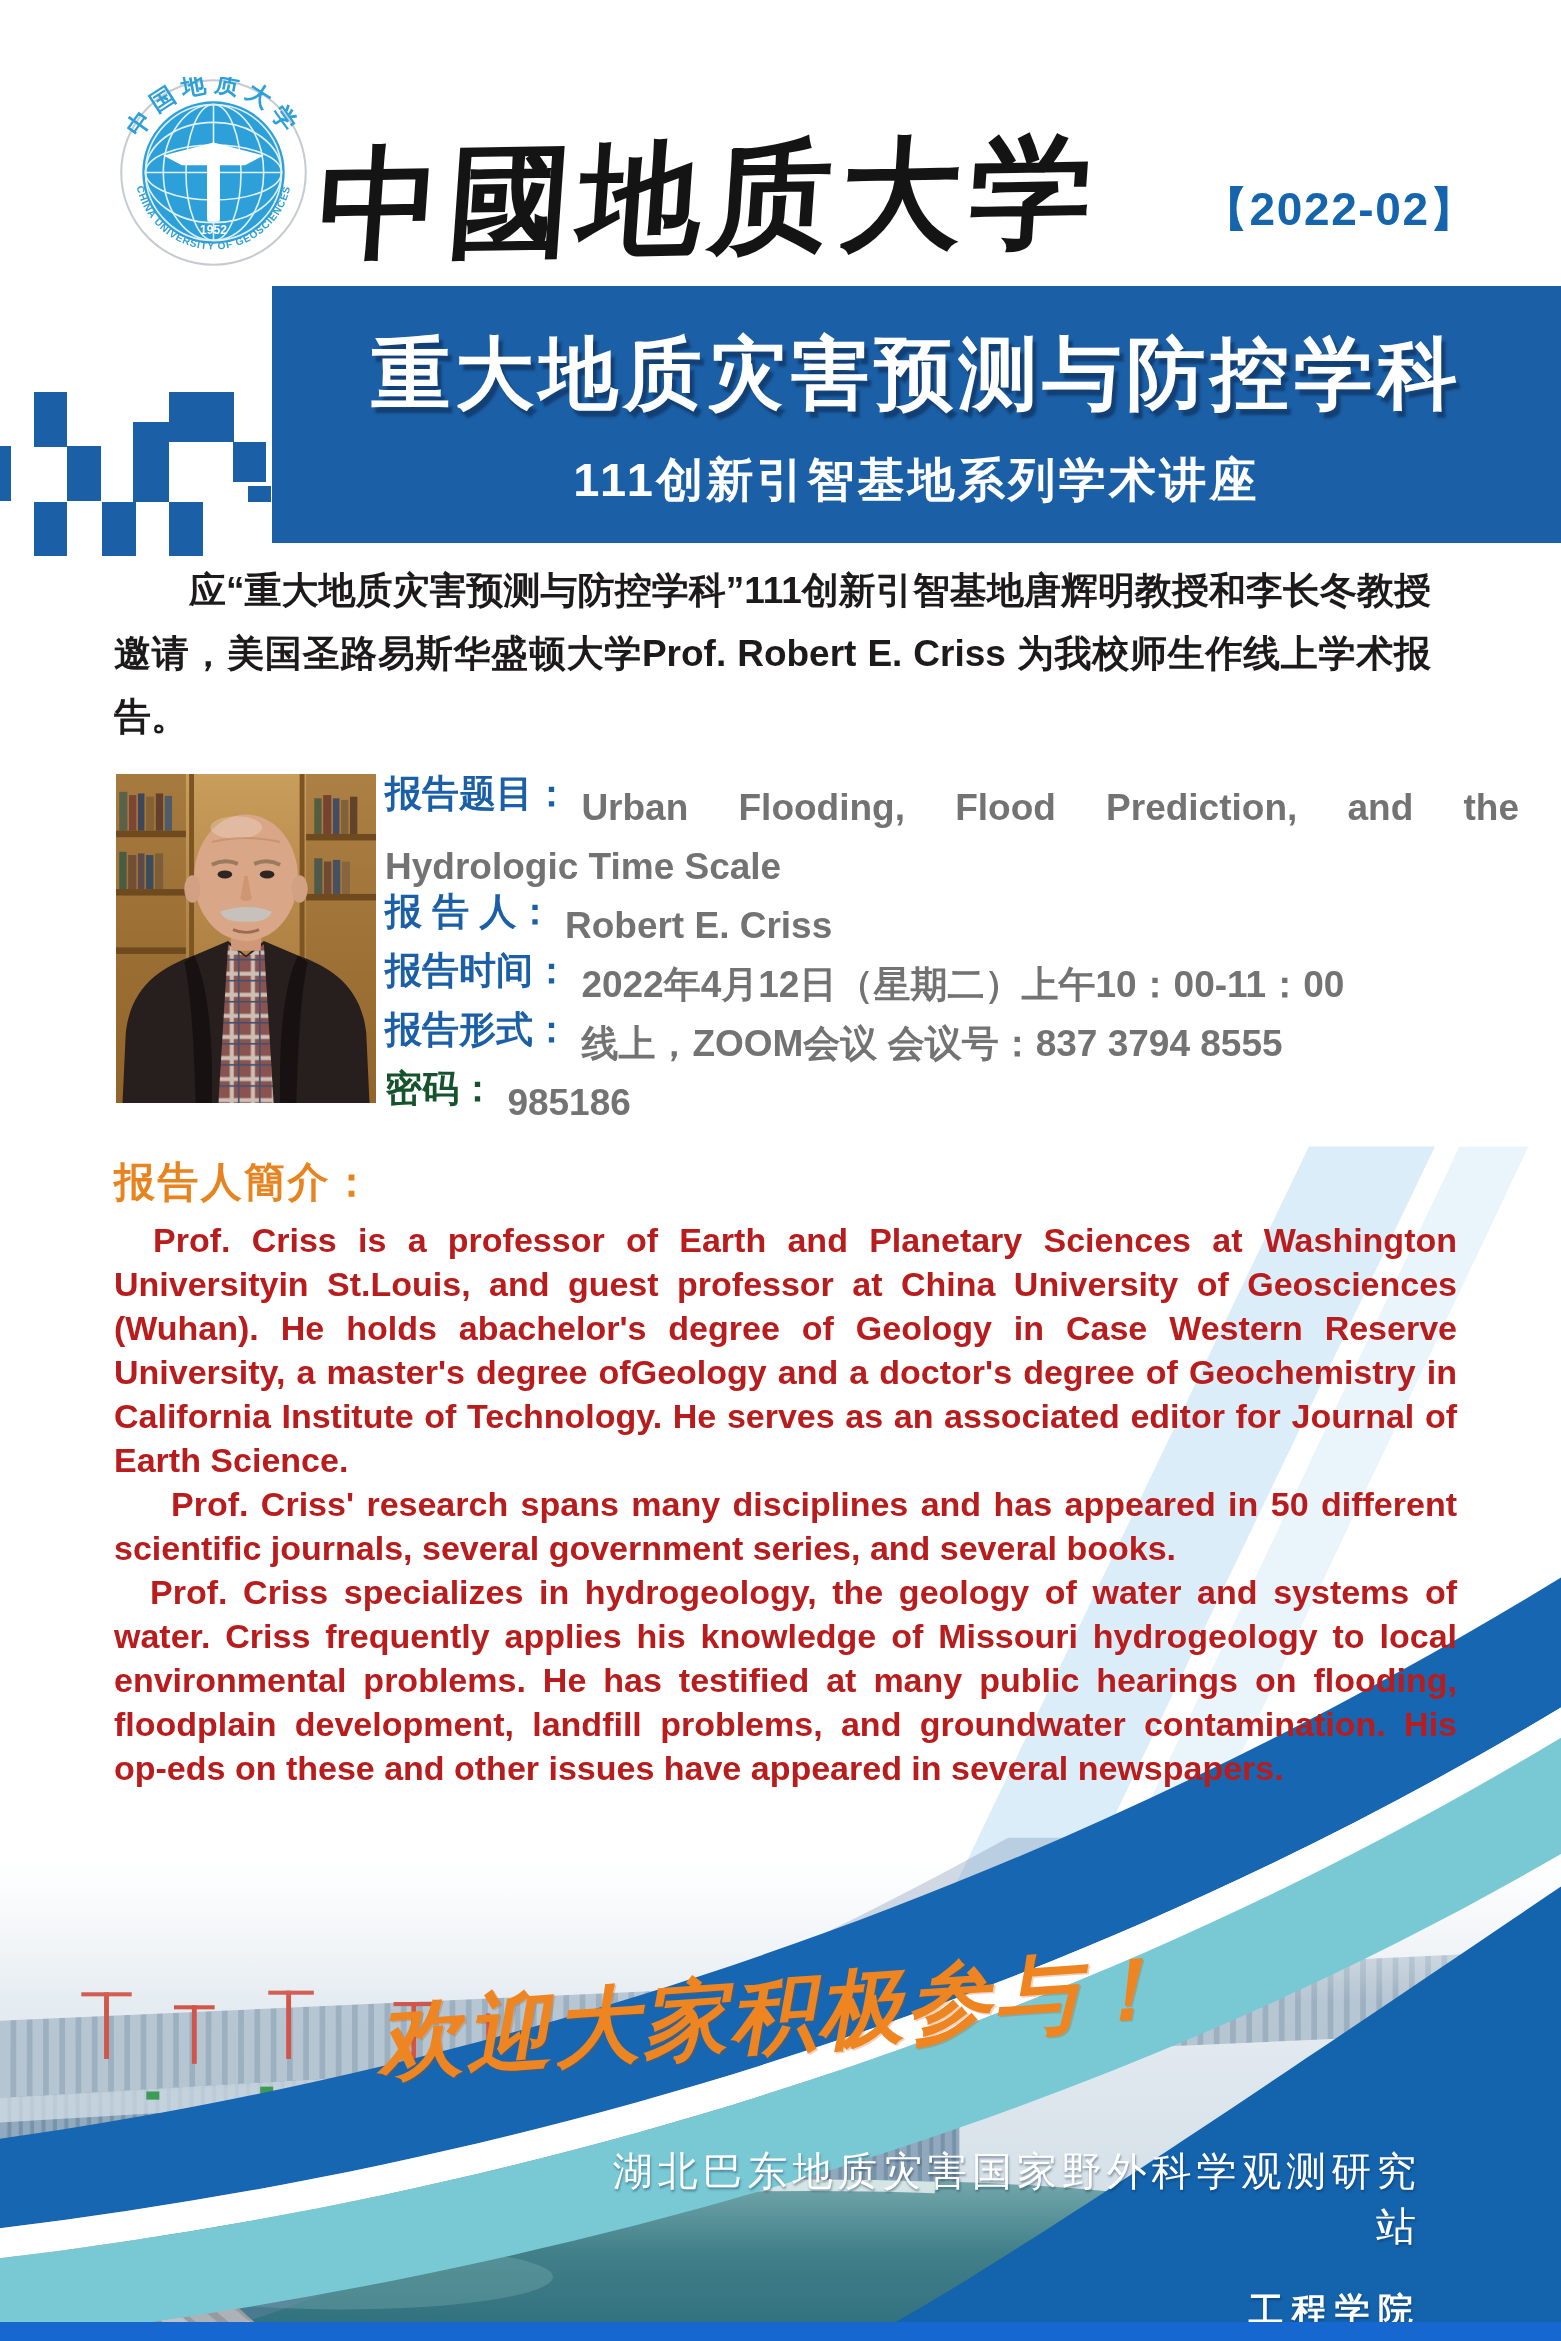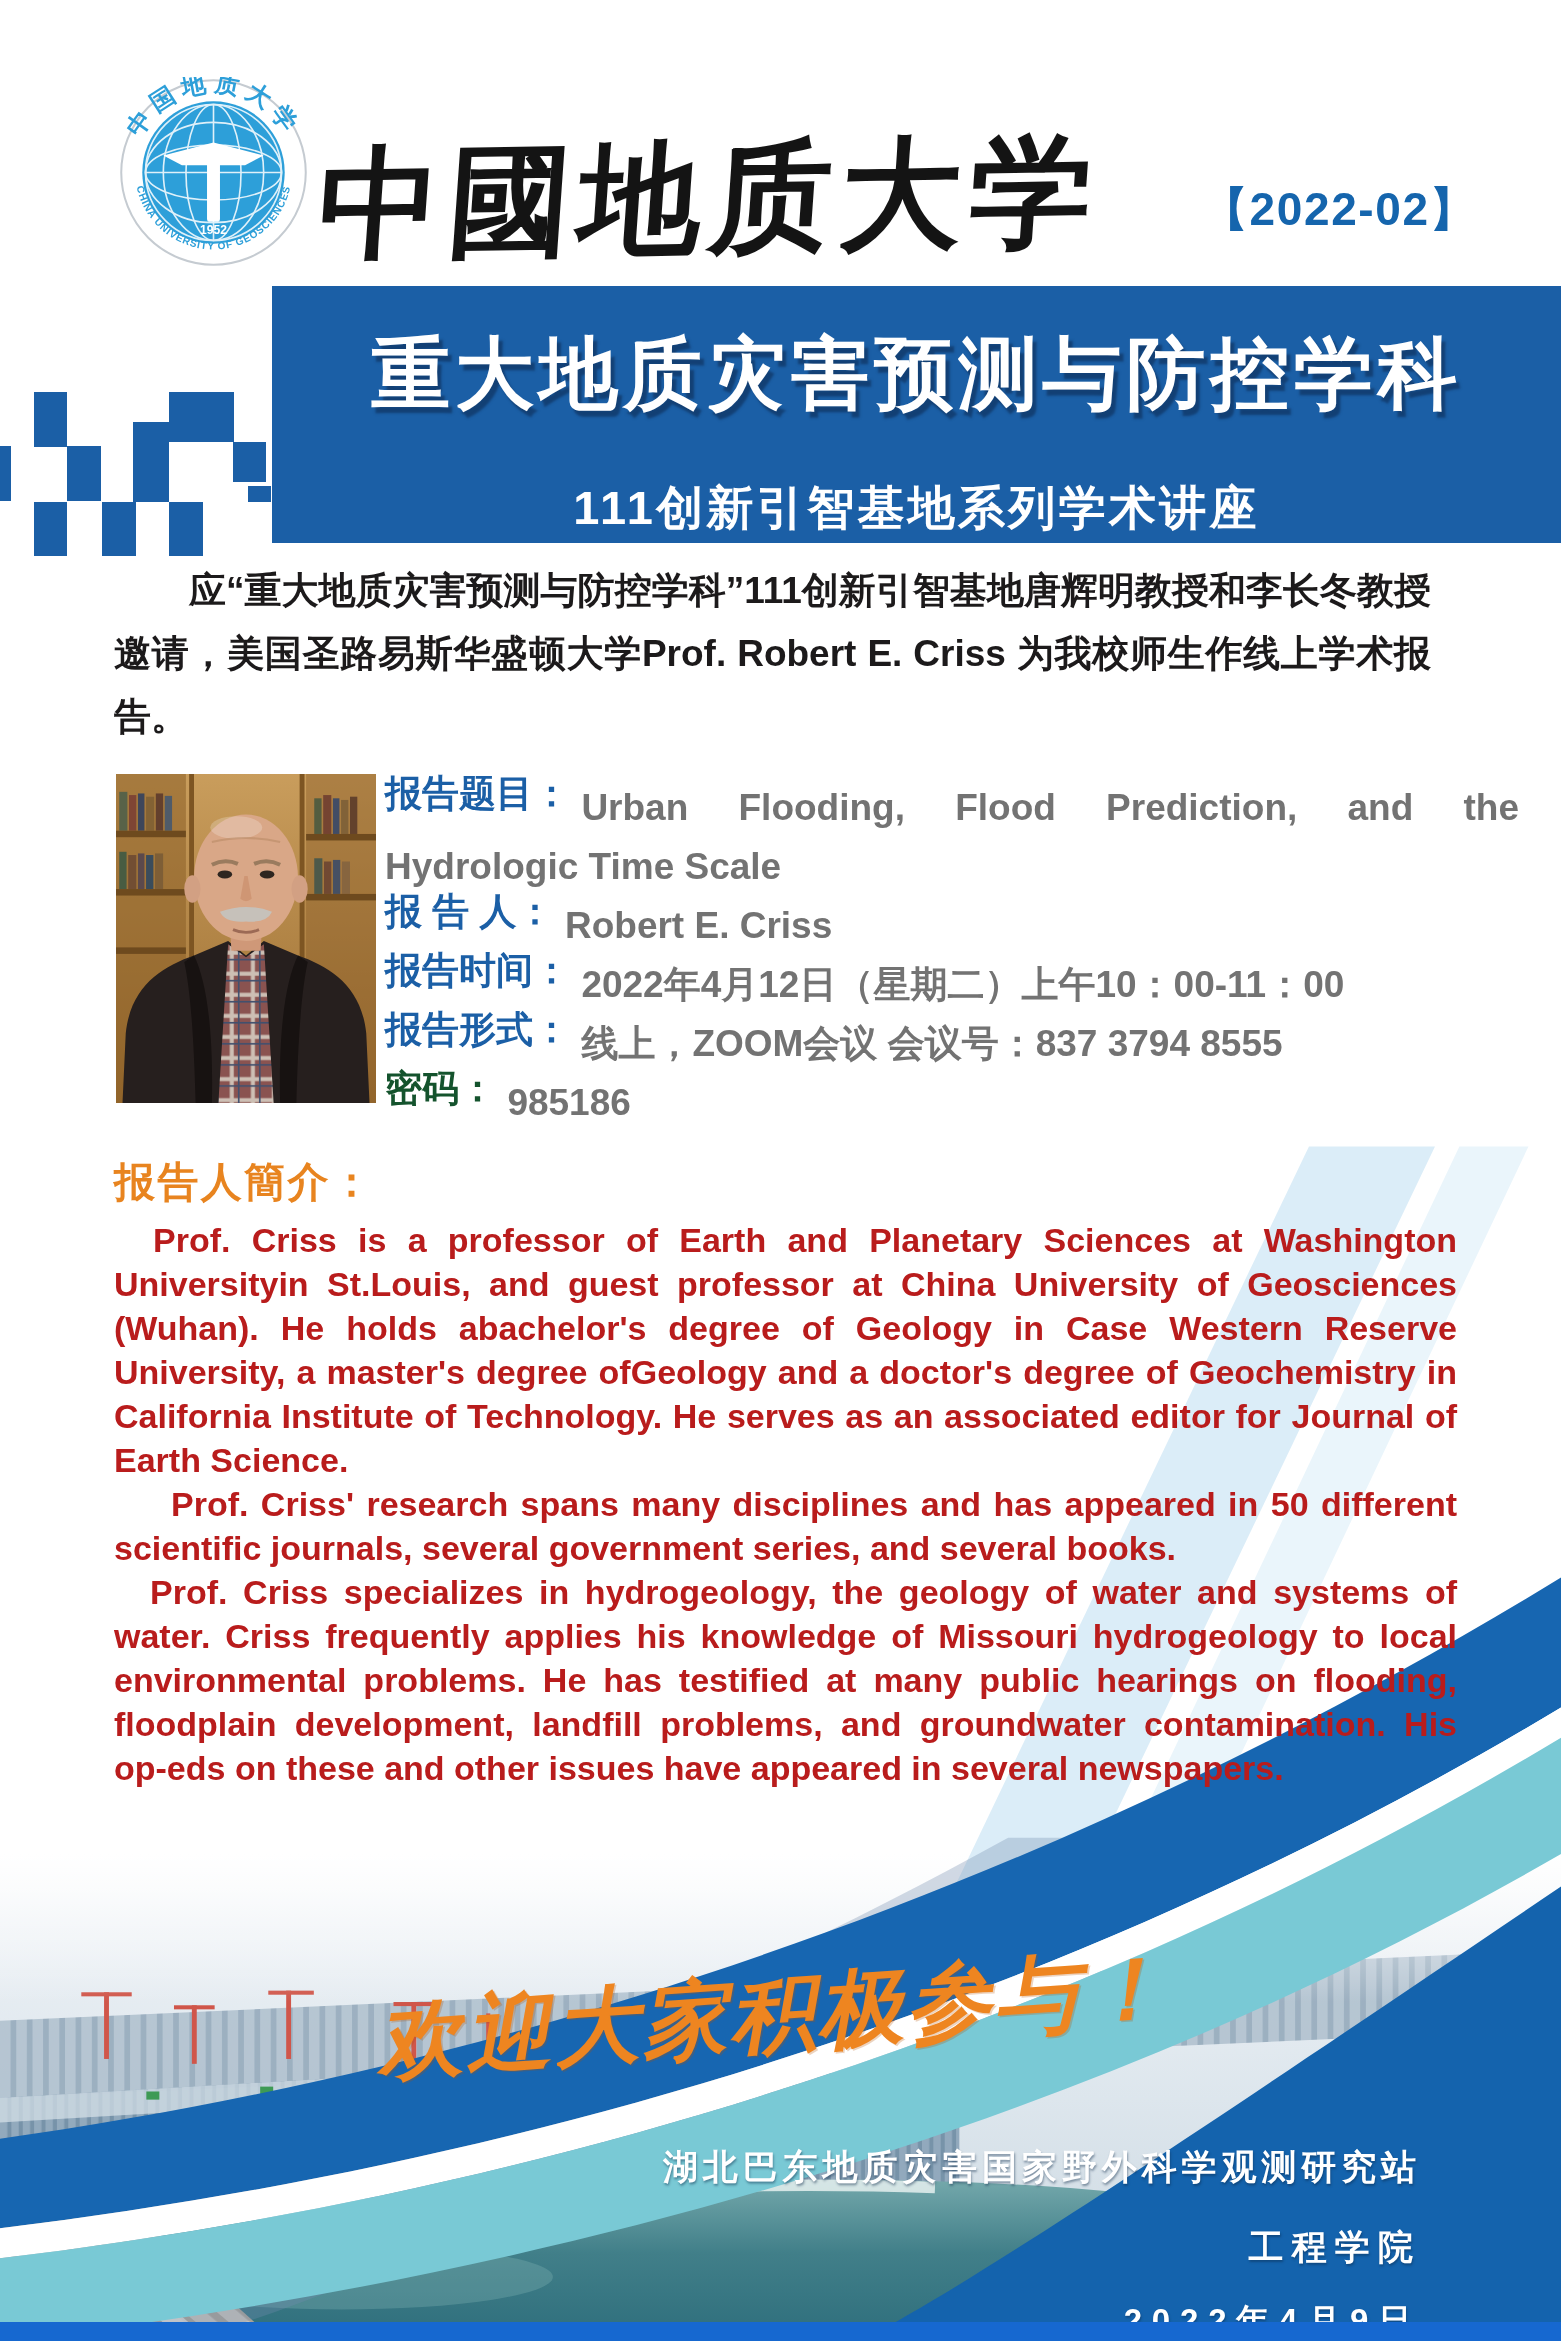--- a/index.html
+++ b/index.html
@@ -20,21 +20,21 @@
     white-space:nowrap;
   }
   .issue{
     left:1202px;top:179px;z-index:3;
     font-size:46px;font-weight:800;color:#1565ad;letter-spacing:1.6px;
   }
 
   
   .banner{
     left:272px;top:286px;width:1289px;height:257px;background:#1b5fa6;z-index:3;
-    display:flex;flex-direction:column;align-items:center;gap:28px;
+    display:flex;flex-direction:column;align-items:center;
   }
   .banner-title{
     margin-top:36px;font-size:79px;font-weight:900;color:#ffffff;letter-spacing:4.9px;
     text-shadow:4.1px 5.7px 2.4px rgba(13,44,84,0.6);white-space:nowrap;
   }
   .banner-subtitle{
     margin-top:21px;font-size:47px;font-weight:800;color:#ffffff;letter-spacing:3.3px;
     white-space:nowrap;
   }
   .mosaic-sq{background:#1b5fa6;z-index:3;}
@@ -77,21 +77,21 @@
   
   .welcome{
     left:376px;top:1957px;width:813px;z-index:4;
     font-size:85px;font-weight:900;font-style:italic;color:#ee8520;
     letter-spacing:3.3px;transform:rotate(-4deg);white-space:nowrap;
     text-shadow:1.6px 1.6px 0 rgba(180,80,0,0.25);
   }
 
   
   .credits{left:569px;top:2144px;width:852px;z-index:4;text-align:right;color:#ffffff;}
-  .credit-org{font-size:35px;font-weight:700;letter-spacing:4.9px;text-shadow:0.8px 1.6px 2.4px rgba(10,40,70,.45);}
+  .credit-org{font-size:40px;font-weight:400;letter-spacing:4.9px;text-shadow:0.8px 1.6px 2.4px rgba(10,40,70,.45);}
   .credit-school{margin-top:33px;font-size:35px;font-weight:800;letter-spacing:8.1px;text-shadow:0.8px 1.6px 2.4px rgba(10,40,70,.45);}
   .credit-date{margin-top:28px;font-size:33px;font-weight:800;letter-spacing:9.8px;text-shadow:0.8px 1.6px 2.4px rgba(10,40,70,.45);}
 
   .bottom-bar{left:0;top:2322px;width:1561px;height:19.5px;background:#1668d0;z-index:5;}
 </style>
 </head>
 <body>
 
 <svg class="abs damphoto" viewBox="0 0 1920 600" preserveAspectRatio="none">
   <defs>

